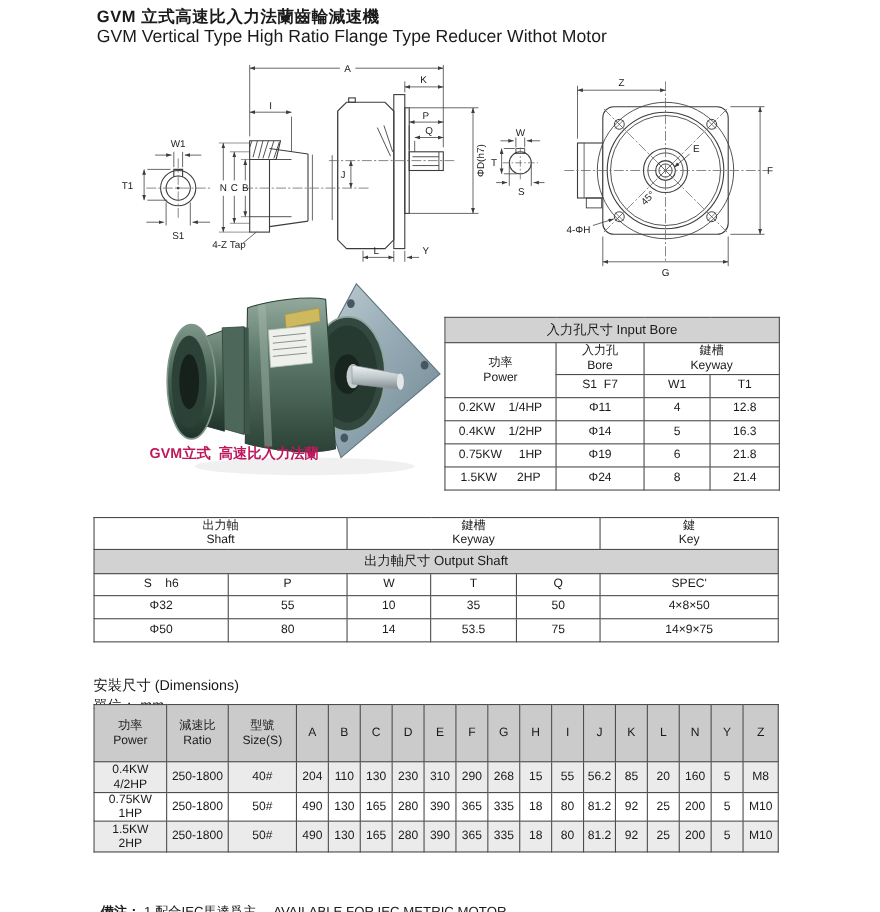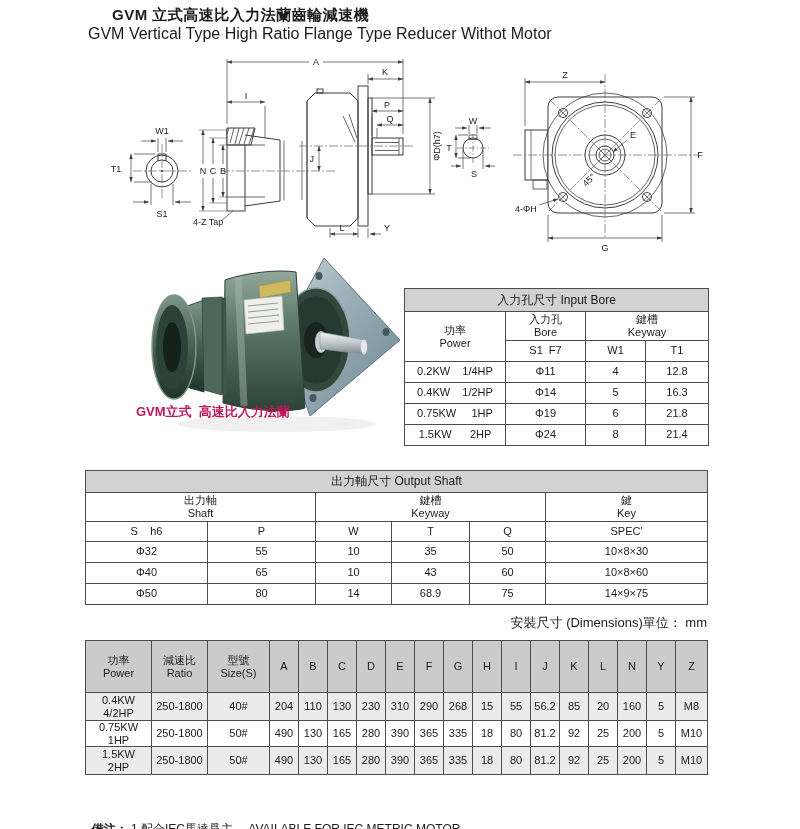--- a/index.html
+++ b/index.html
@@ -1,27 +1,27 @@
 <!DOCTYPE html>
 <html><head>
 <meta charset="utf-8">
 <style>
   html,body{margin:0;padding:0;background:#fff;}
   body{width:800px;height:829px;position:relative;font-family:"Liberation Sans","DejaVu Sans",sans-serif;color:#1a1a1a;overflow:hidden;}
   .abs{position:absolute;}
-  .title-zh{left:88px;top:6px;font-size:15px;font-weight:bold;letter-spacing:.5px;margin-left:24px;}
+  .title-zh{left:88px;top:6px;font-size:15px;font-weight:bold;letter-spacing:.5px;}
   .title-en{left:88px;top:25px;font-size:16px;}
   table{border-collapse:collapse;table-layout:fixed;width:100%;}
   td{border:1px solid #4d4d4d;text-align:center;vertical-align:middle;white-space:pre;padding:0;font-size:11px;line-height:1.2;}
   .t-title{background:#d2d2d2;font-size:12px;}
   .hdr{line-height:1.15;}
   .dims td{font-size:11px;}
   .dims .hd{background:#cbcbcb;}
   .dims tr.alt td{background:#ebebeb;}
-  .dims-caption{left:85px;top:614px;width:622px;display:flex;justify-content:flex-end;font-size:13px;}
+  .dims-caption{left:85px;top:614px;width:622px;display:flex;justify-content:space-between;font-size:13px;flex-direction:column;}
   .photo-caption{left:136px;top:403px;font-size:13px;font-weight:bold;color:#be185d;white-space:pre;}
   .note{left:85px;top:807px;font-size:12px;white-space:pre;}
   .note b{font-weight:bold;}
   svg text{font-size:9px;fill:#1a1a1a;font-family:"Liberation Sans","DejaVu Sans",sans-serif;}
 </style>
 </head>
 <body>
 
 <div class="abs title-zh">GVM 立式高速比入力法蘭齒輪減速機</div>
 <div class="abs title-en">GVM Vertical Type High Ratio Flange Type Reducer Withot Motor</div>
@@ -305,60 +305,52 @@
   <table>
     <colgroup>
         <col style="width:122px">
         <col style="width:108px">
         <col style="width:76px">
         <col style="width:78px">
         <col style="width:76px">
         <col style="width:162px">
       </colgroup>
     <tbody>
-        <tr style="height:22px">
-      <td colspan="6" class="t-title">出力軸尺寸 Output Shaft</td>
-    </tr>
-    <tr style="height:29px">
+        <tr style="height:29px">
       <td colspan="2" class="hdr">出力軸
 Shaft</td>
       <td colspan="3" class="hdr">鍵槽
 Keyway</td>
       <td class="hdr">鍵
 Key</td>
+    </tr>
+    <tr style="height:22px">
+      <td colspan="6" class="t-title">出力軸尺寸 Output Shaft</td>
     </tr>
     <tr style="height:20px">
       <td>S    h6</td>
       <td>P</td>
       <td>W</td>
       <td>T</td>
       <td>Q</td>
       <td>SPEC'</td>
     </tr>
     <tr style="height:21px">
       <td>Φ32</td>
       <td>55</td>
       <td>10</td>
       <td>35</td>
       <td>50</td>
-      <td>10×8×30</td>
-    </tr>
-    <tr style="height:21px">
-      <td>Φ40</td>
-      <td>65</td>
-      <td>10</td>
-      <td>43</td>
-      <td>60</td>
-      <td>10×8×60</td>
+      <td>4×8×50</td>
     </tr>
     <tr style="height:21px">
       <td>Φ50</td>
       <td>80</td>
       <td>14</td>
-      <td>68.9</td>
+      <td>53.5</td>
       <td>75</td>
       <td>14×9×75</td>
     </tr>
   </tbody>
     </table>
 </div>
 
 <div class="abs dims-caption">
   <span>安裝尺寸 (Dimensions)</span>
   <span>單位： mm</span>

